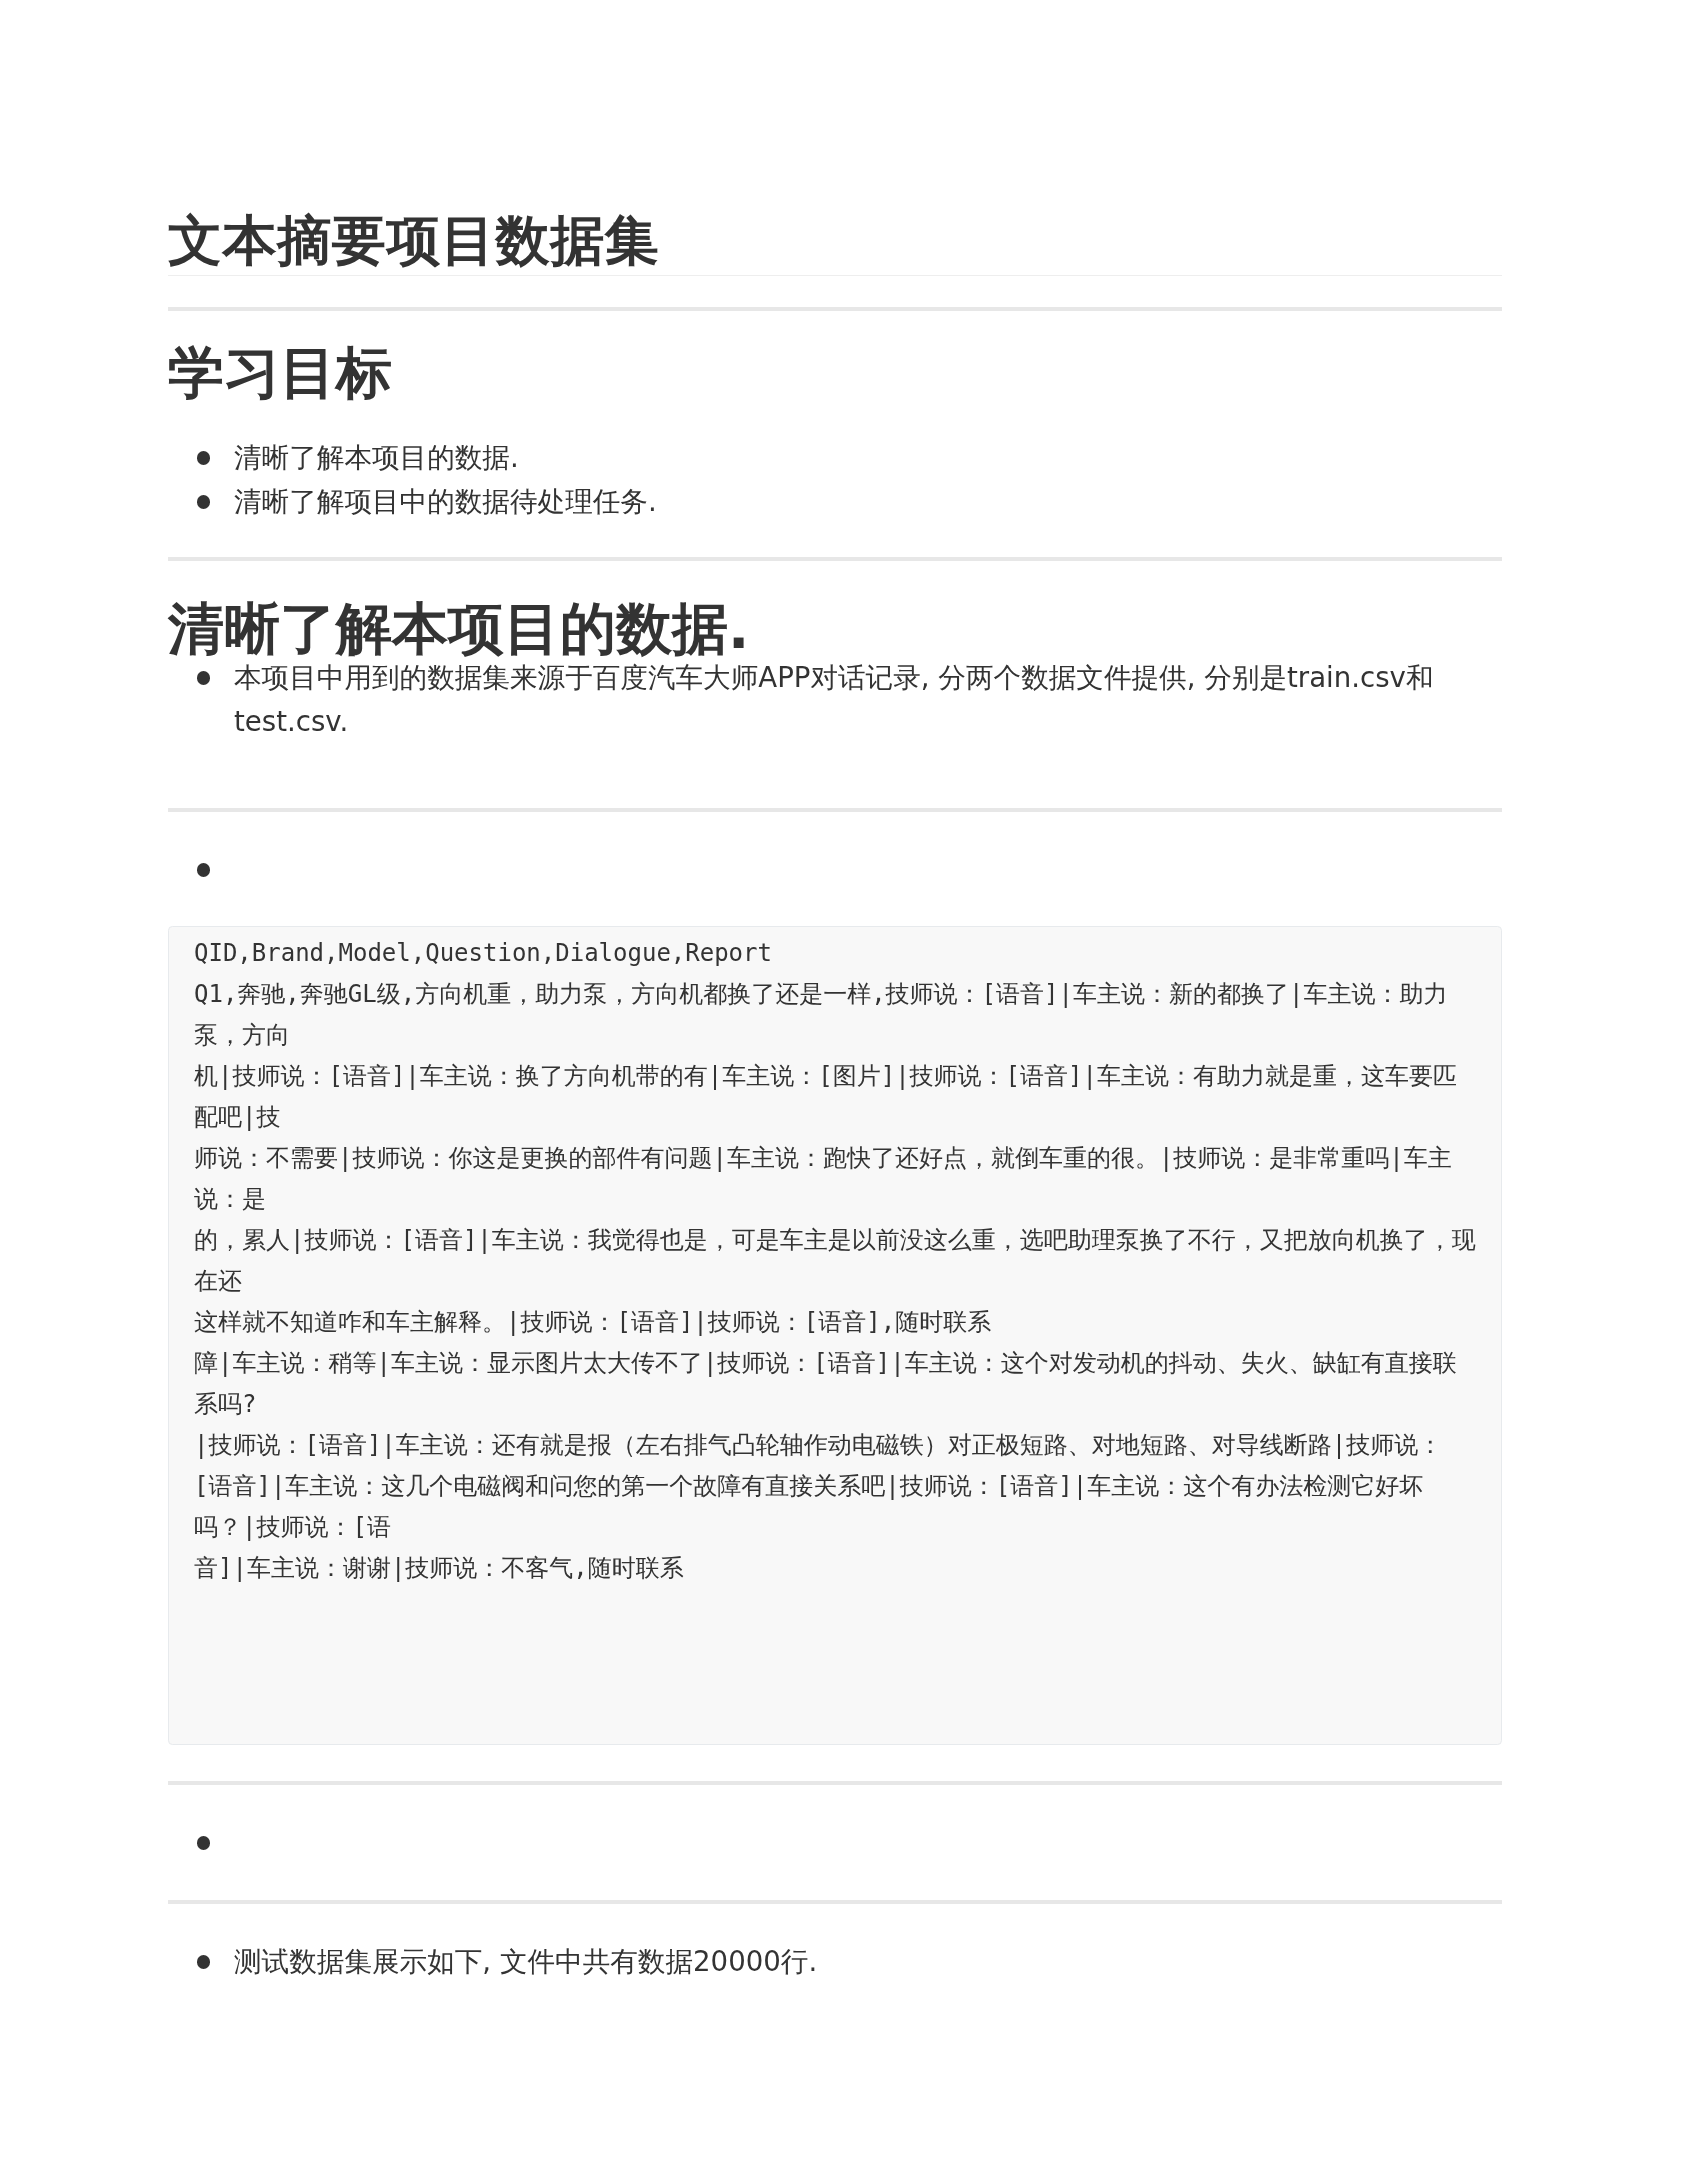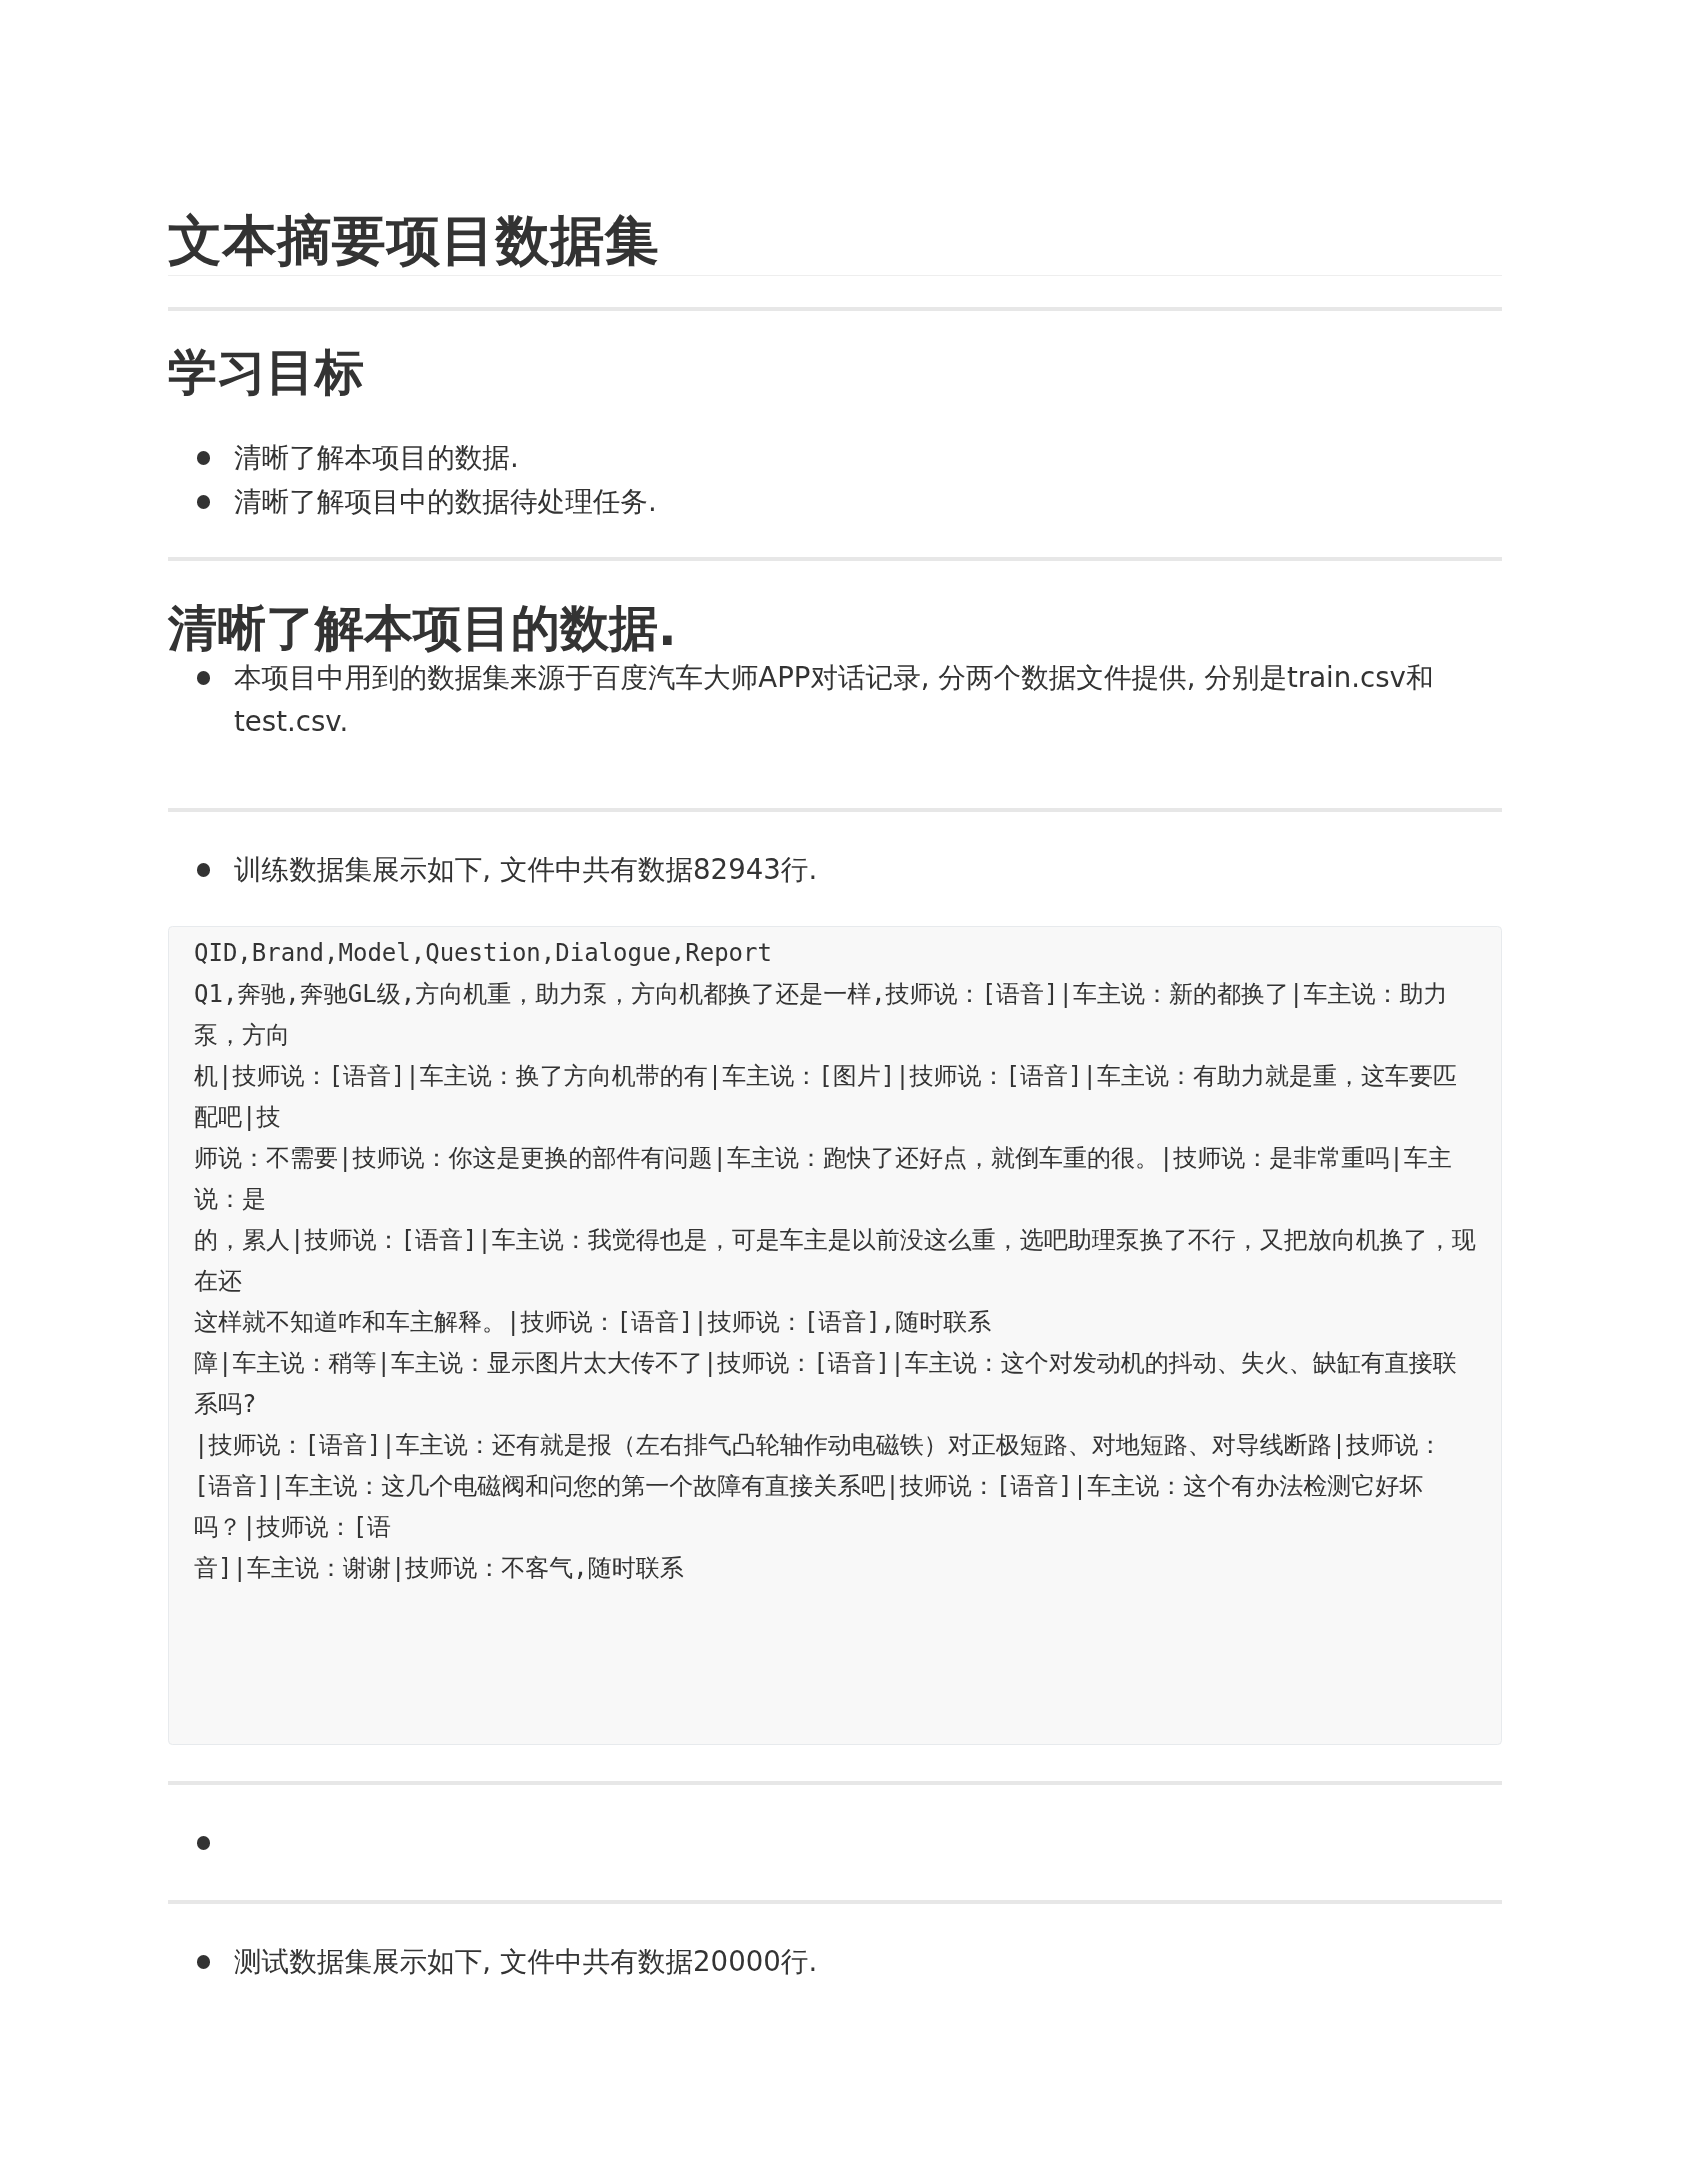--- a/index.html
+++ b/index.html
@@ -9,21 +9,21 @@
     color: #333333;
   }
   .page { position: absolute; left: 168px; top: 0; width: 1334px; }
   .h1 {
     position: absolute; left: 0; top: 208px; width: 1334px;
     font-size: 54px; font-weight: bold; line-height: 66px; letter-spacing: 0.6px;
     padding-bottom: 1px; border-bottom: 1.7px solid #eeeeee;
   }
   .hr { position: absolute; left: 0; width: 1334px; height: 4.4px; background: #e7e7e7; }
   .h2 {
-    position: absolute; left: 0; font-size: 49px; font-weight: bold; line-height: 55px;
+    position: absolute; left: 0; font-size: 56px; font-weight: bold; line-height: 55px;
   }
   ul.list { position: absolute; left: 0; margin: 0; padding: 0; list-style: none; width: 1334px; }
   ul.list li { position: relative; padding-left: 66px; font-size: 27.6px; line-height: 44px; }
   ul.list li .dot {
     position: absolute; left: 29px; top: 15.4px; width: 13.2px; height: 13.2px;
     background: #333333; border-radius: 50%;
   }
   .code {
     position: absolute; left: 0; top: 926px; width: 1334px; height: 819px;
     box-sizing: border-box; background: #f8f8f8; border: 1.7px solid #e7eaed; border-radius: 4.4px;
@@ -65,21 +65,20 @@
       <span class="dot"></span>
       <span>本项目中用到的数据集来源于百度汽车大师APP对话记录, 分两个数据文件提供, 分别是train.csv和test.csv.</span>
     </li>
   </ul>
 
   <div class="hr" style="top:808px"></div>
 
   <ul class="list" style="top:848px">
     <li>
       <span class="dot"></span>
-      <span>训练数据集展示如下, 文件中共有数据82943行.</span>
     </li>
   </ul>
 
   <div class="code">
     <div class="line">QID,Brand,Model,Question,Dialogue,Report</div>
     <div class="line">Q1,奔驰,奔驰GL级,方向机重，助力泵，方向机都换了还是一样,技师说：[语音]|车主说：新的都换了|车主说：助力泵，方向</div>
     <div class="line">机|技师说：[语音]|车主说：换了方向机带的有|车主说：[图片]|技师说：[语音]|车主说：有助力就是重，这车要匹配吧|技</div>
     <div class="line">师说：不需要|技师说：你这是更换的部件有问题|车主说：跑快了还好点，就倒车重的很。|技师说：是非常重吗|车主说：是</div>
     <div class="line">的，累人|技师说：[语音]|车主说：我觉得也是，可是车主是以前没这么重，选吧助理泵换了不行，又把放向机换了，现在还</div>
     <div class="line">这样就不知道咋和车主解释。|技师说：[语音]|技师说：[语音],随时联系</div>

